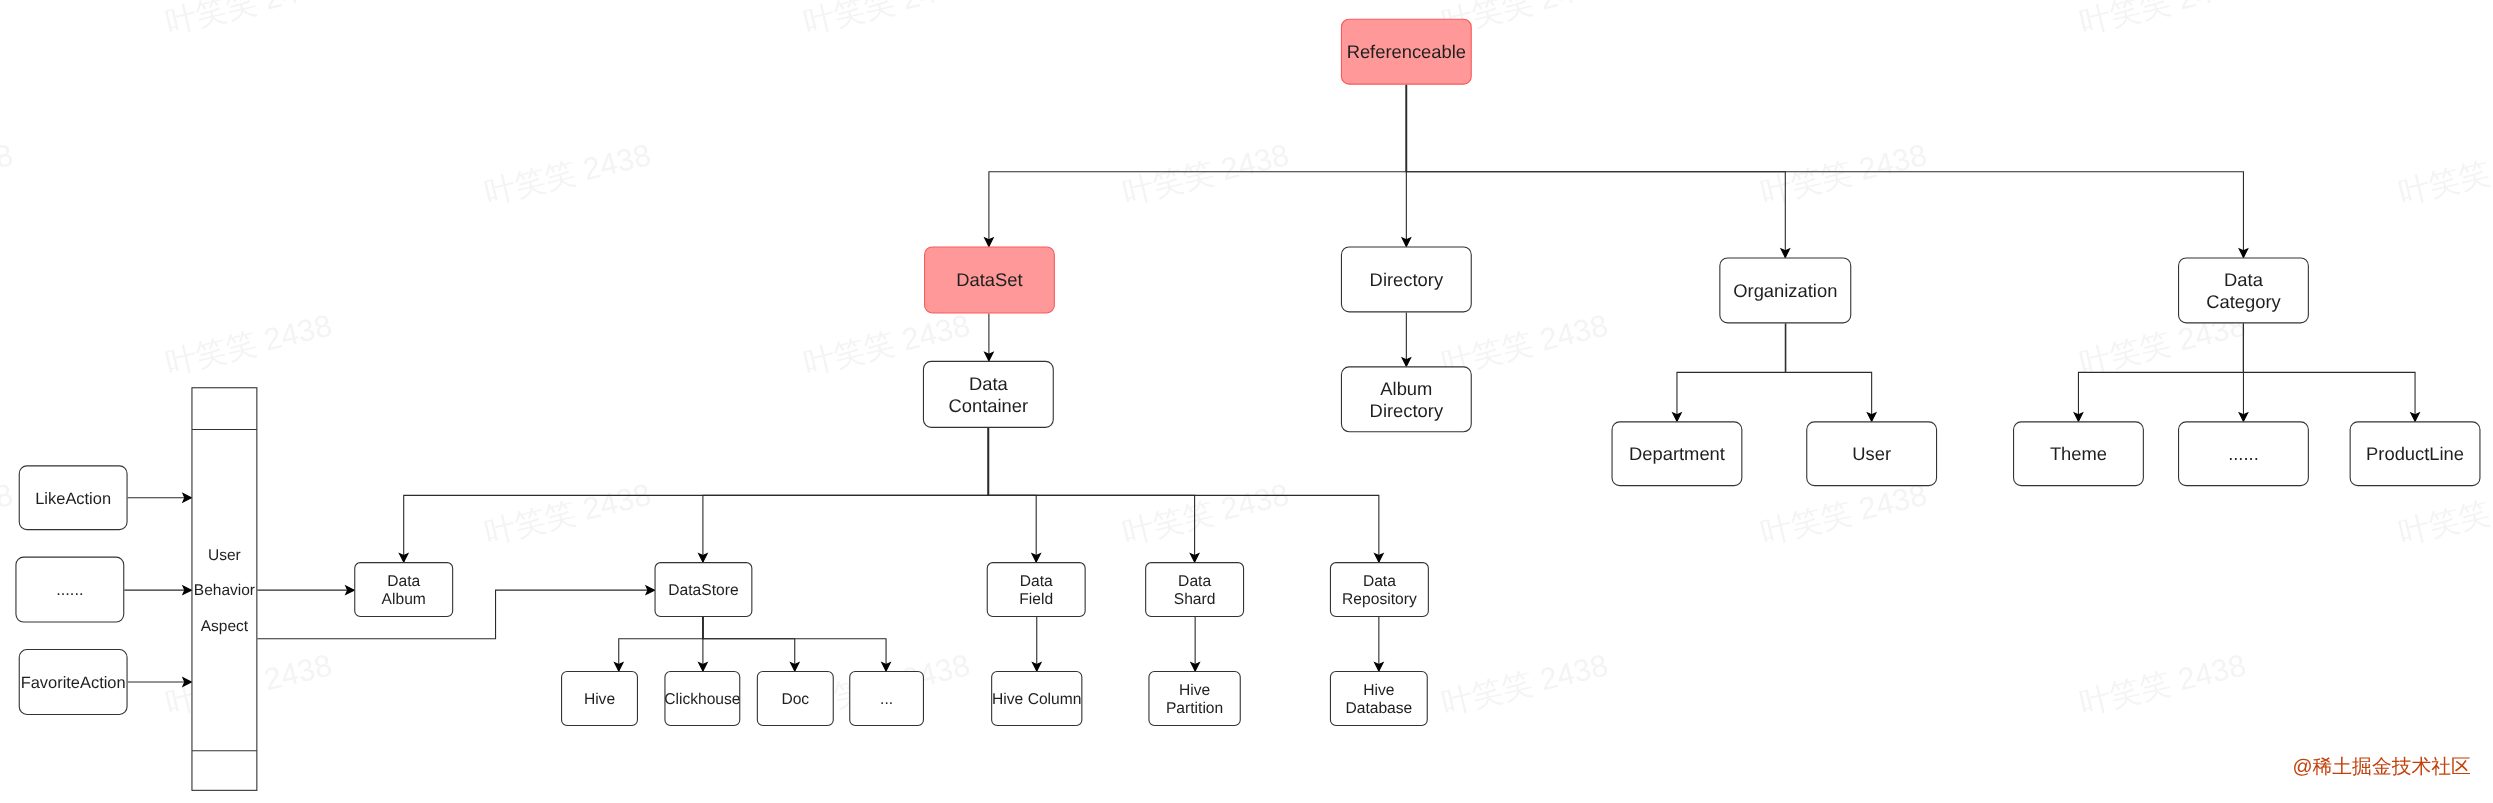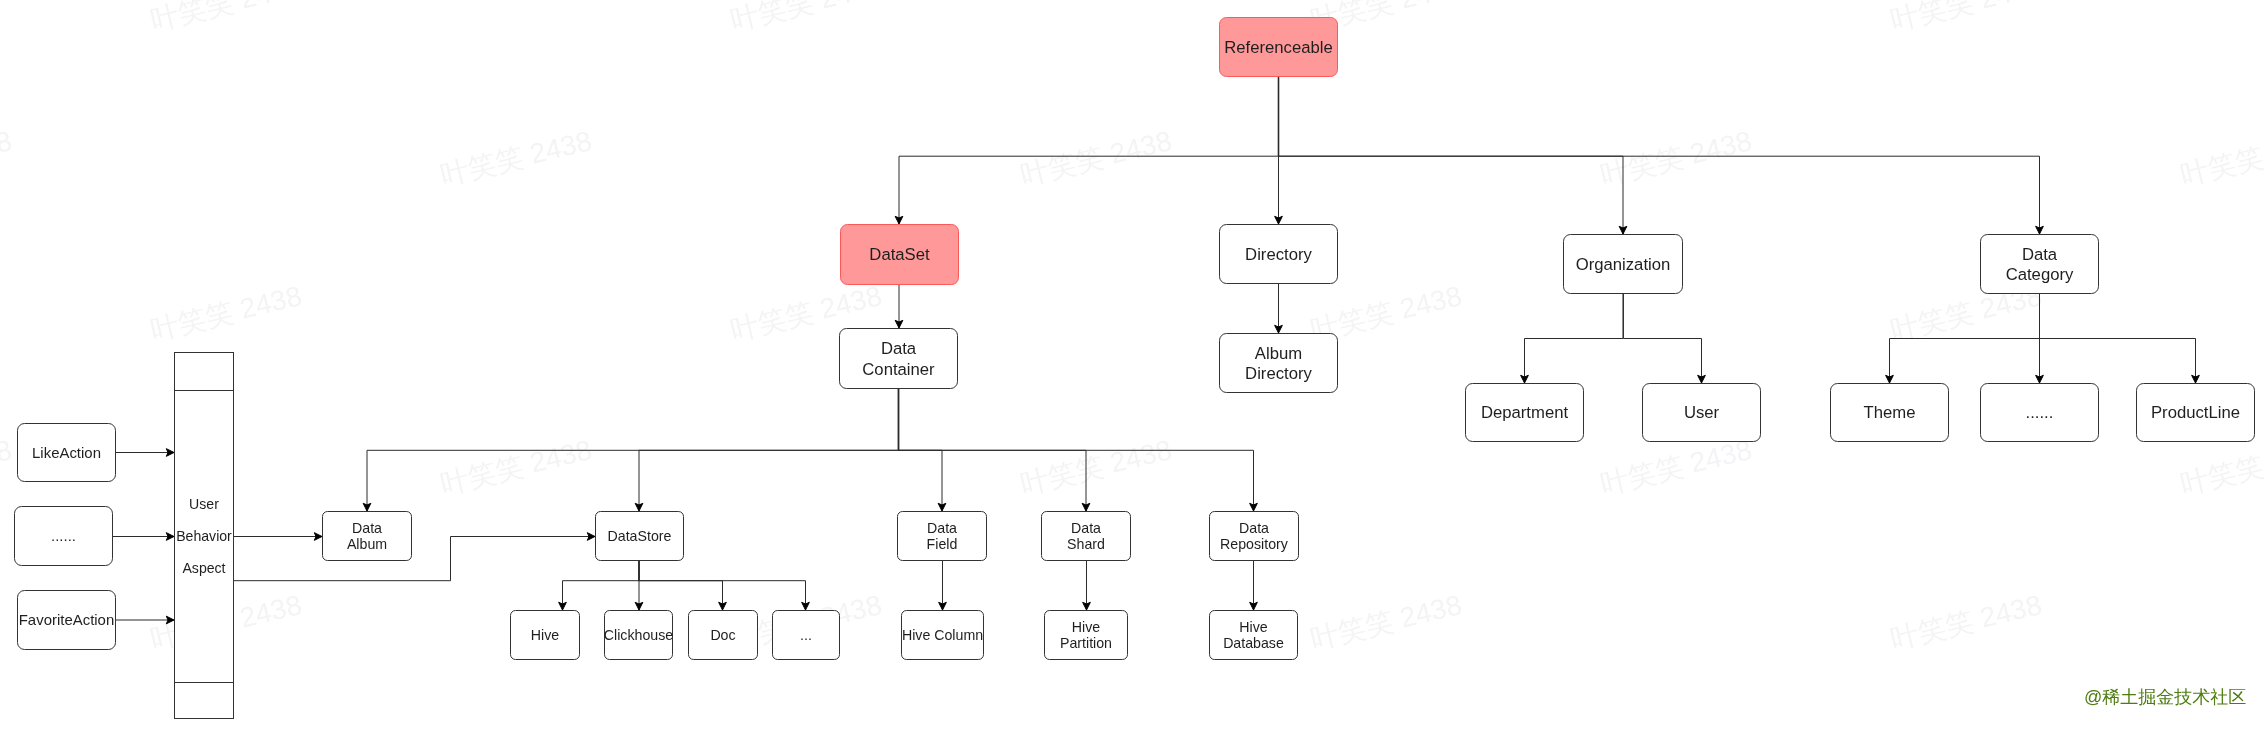--- a/index.html
+++ b/index.html
@@ -293,14 +293,14 @@
       <rect class="node-box square" x="174.5" y="352.5" width="59" height="366" rx="0" ry="0"></rect>
       <line class="node-divider" x1="174.5" y1="390.5" x2="233.5" y2="390.5"></line>
       <line class="node-divider" x1="174.5" y1="682.5" x2="233.5" y2="682.5"></line>
       <text class="node-label" x="204" y="508.7055" style="font-size: 14.1px;">User</text>
       <text class="node-label" x="204" y="541.0055" style="font-size: 14.1px;">Behavior</text>
       <text class="node-label" x="204" y="573.3054999999999" style="font-size: 14.1px;">Aspect</text>
     </g>
     </g>
   </svg>
 
-  <div class="credit" style="color: #4d7c0f;">@稀土掘金技术社区</div>
+  <div class="credit" style="color: #c2410c;">@稀土掘金技术社区</div>
 </div>
 
 </body></html>

